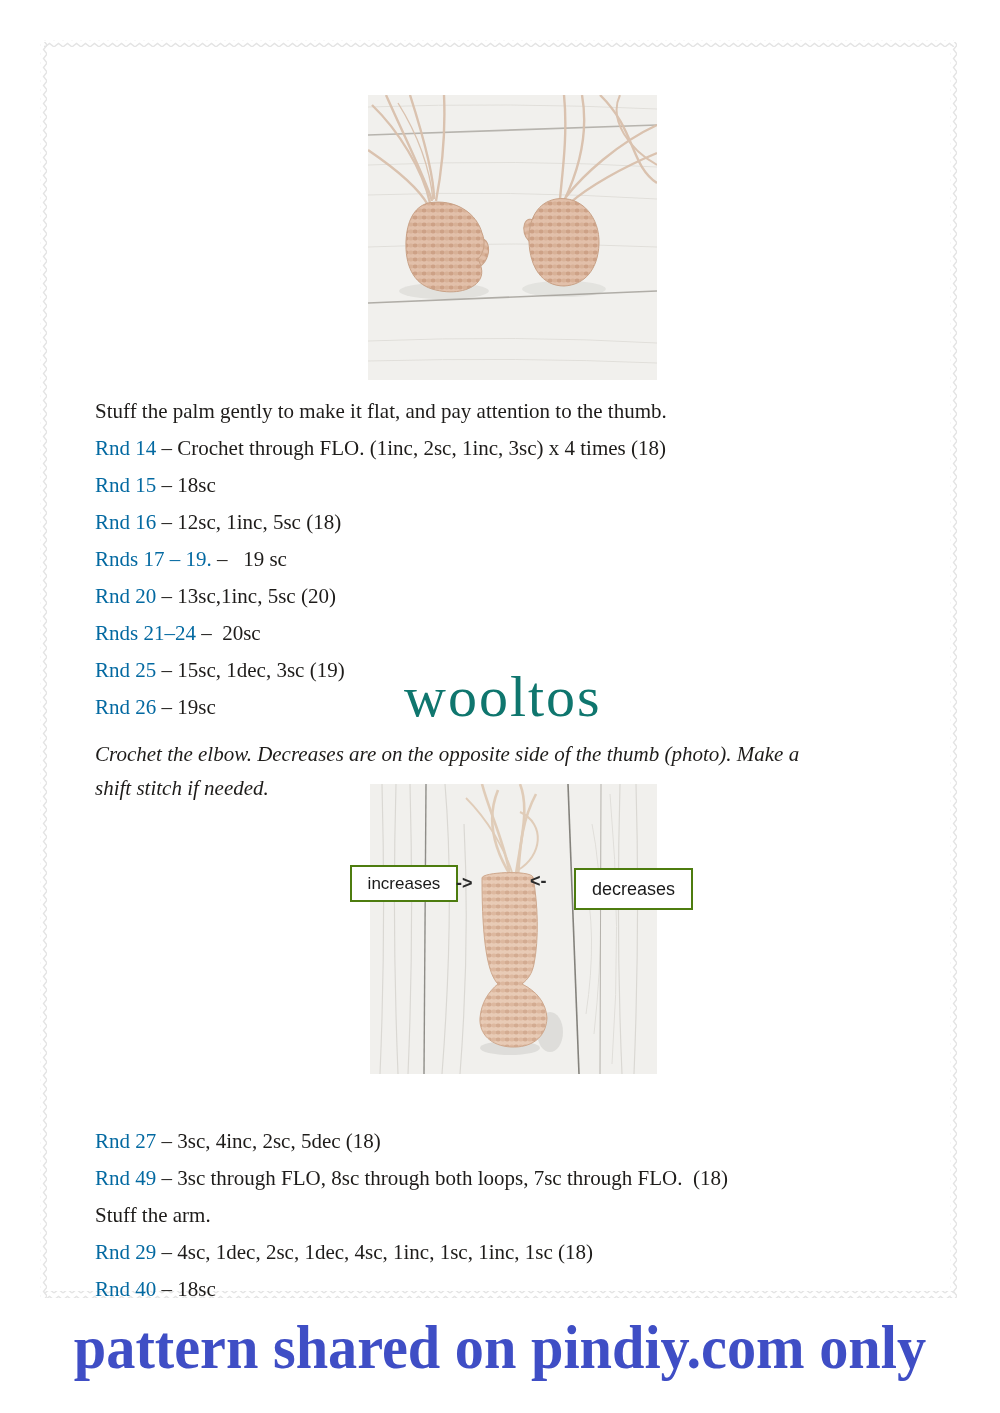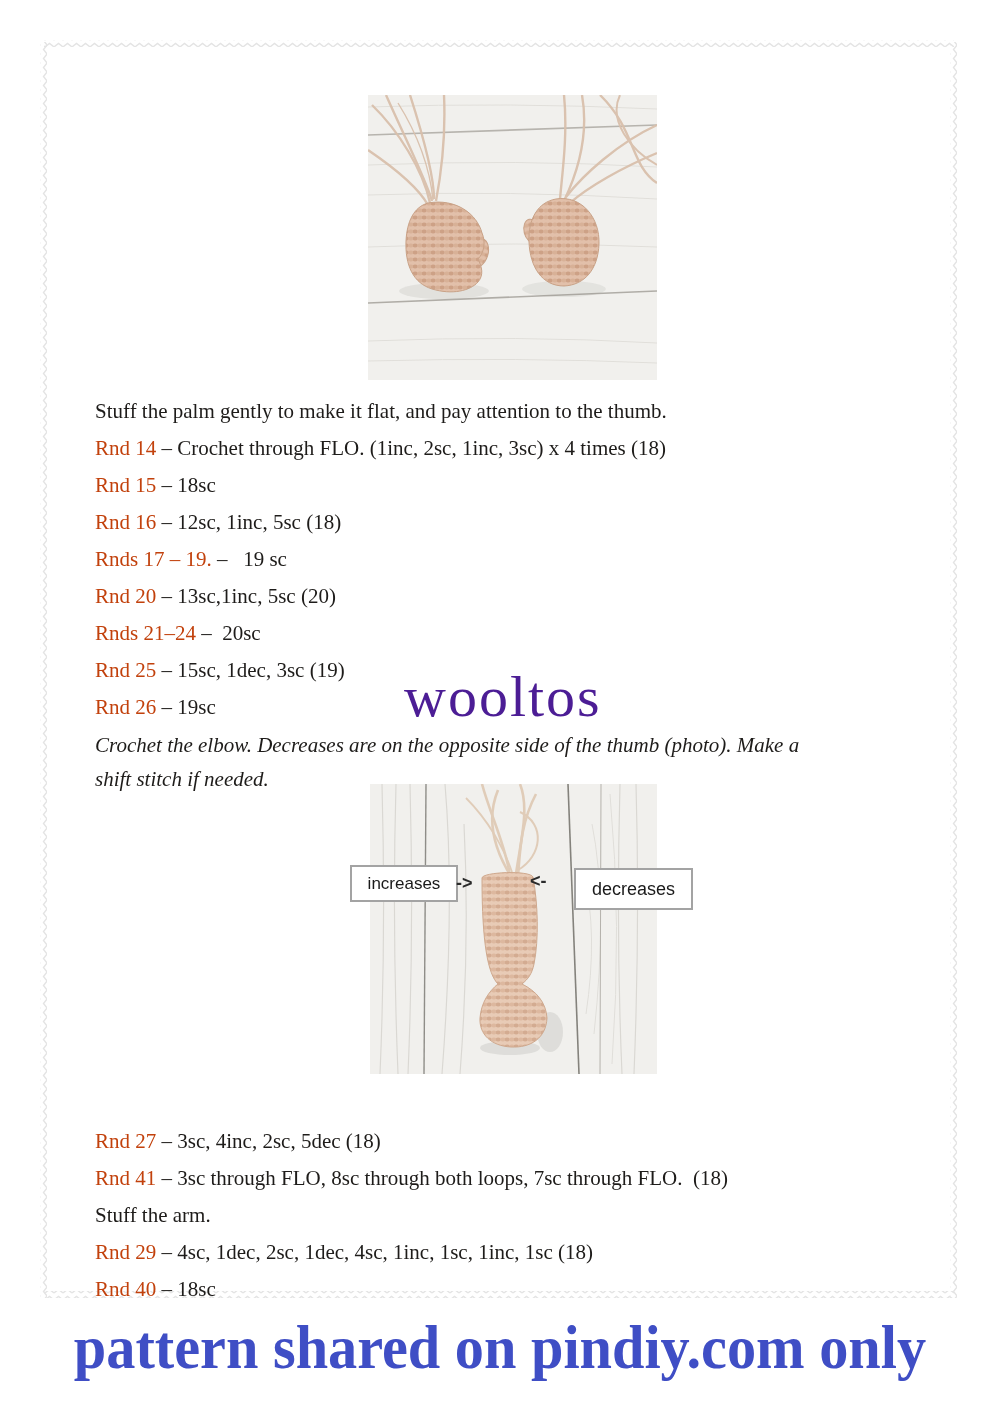--- a/index.html
+++ b/index.html
@@ -9,39 +9,39 @@
   }
   .zigzag-border { position:absolute; left:0; top:0; pointer-events:none; }
 
   .photo { position:absolute; }
   .photo svg { display:block; }
   .fig1 { left:368px; top:95px; width:289px; height:285px; }
   .fig2 { left:370px; top:784px; width:287px; height:290px; }
 
   .watermark {
     position:absolute; left:404px; top:668px; z-index:1;
-    font-size:58px; color:#4c1d95; letter-spacing:2px; line-height:1;
+    font-size:58px; color:#0f766e; letter-spacing:2px; line-height:1;
     font-family:"Liberation Serif", serif;
   }
 
   .text-block { position:absolute; left:95px; z-index:2; width:830px; }
   .text-top    { top:393px; }
   .text-bottom { top:1123px; }
   .line {
     height:37px; line-height:37px; font-size:21px; 
     color:#1e1c1a; white-space:pre;
   }
-  .line .rnd { color:#c2410c; }
+  .line .rnd { color:#0369a1; }
   .para {
     font-size:21px; font-style:italic; color:#1e1c1a; line-height:34px;
-    margin-top:2px; white-space:pre;
+    margin-top:11px; white-space:pre;
   }
 
   .callout {
-    position:absolute; z-index:3; background:#ffffff; border:2px solid #a3a3a3;
+    position:absolute; z-index:3; background:#ffffff; border:2px solid #4d7c0f;
     display:flex; align-items:center; justify-content:center;
     font-family:"Liberation Sans", sans-serif; color:#1a1a1a;
   }
   .callout-increases { left:350px; top:865px; width:104px; height:33px; font-size:17px; }
   .callout-decreases { left:574px; top:868px; width:115px; height:38px; font-size:18px; }
   .arrow-glyph {
     position:absolute; z-index:3; font-family:"Liberation Sans", sans-serif;
     font-weight:bold; font-size:18px; color:#2a2a2a; line-height:1;
   }
   .arrow-to-piece   { left:456px; top:874px; }
@@ -177,21 +177,21 @@
       <span>increases</span>
     </div>
   <div class="arrow-glyph arrow-to-piece">-&gt;</div>
   <div class="arrow-glyph arrow-from-piece">&lt;-</div>
   <div class="callout callout-decreases">
       <span>decreases</span>
     </div>
 
   <div class="text-block text-bottom">
     <div class="line"><span class="rnd">Rnd 27</span><span> – 3sc, 4inc, 2sc, 5dec (18)</span></div>
-    <div class="line"><span class="rnd">Rnd 41</span><span> – 3sc through FLO, 8sc through both loops, 7sc through FLO.  (18)</span></div>
+    <div class="line"><span class="rnd">Rnd 49</span><span> – 3sc through FLO, 8sc through both loops, 7sc through FLO.  (18)</span></div>
     <div class="line"><span>Stuff the arm.</span></div>
     <div class="line"><span class="rnd">Rnd 29</span><span> – 4sc, 1dec, 2sc, 1dec, 4sc, 1inc, 1sc, 1inc, 1sc (18)</span></div>
     <div class="line"><span class="rnd">Rnd 40</span><span> – 18sc</span></div>
   </div>
 
   <div class="banner">pattern shared on pindiy.com only</div>
 
 </div>
 
 </body></html>

